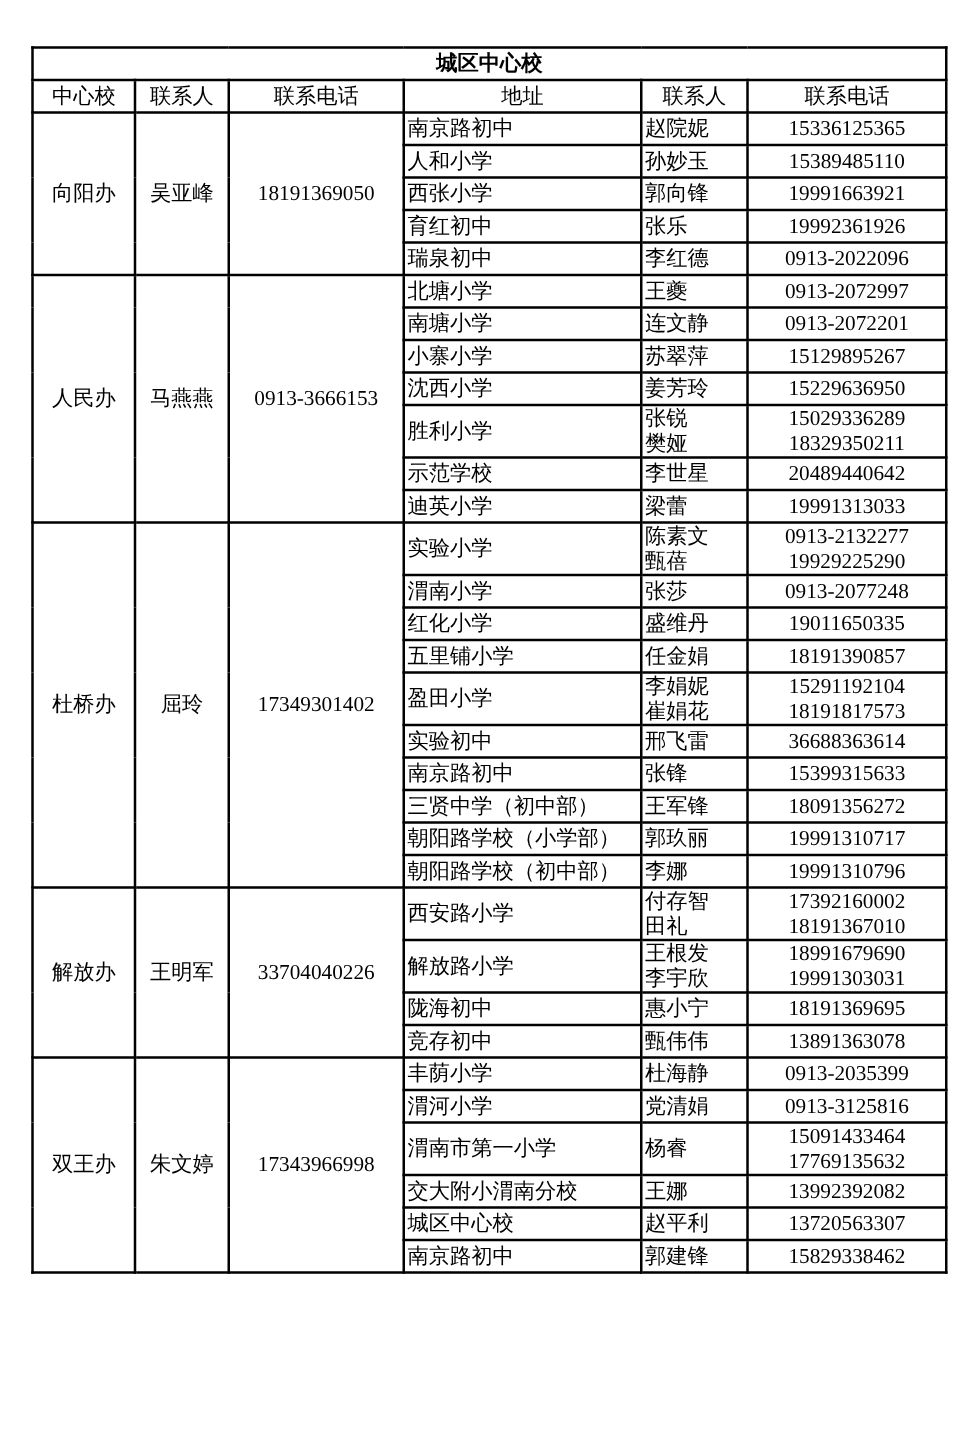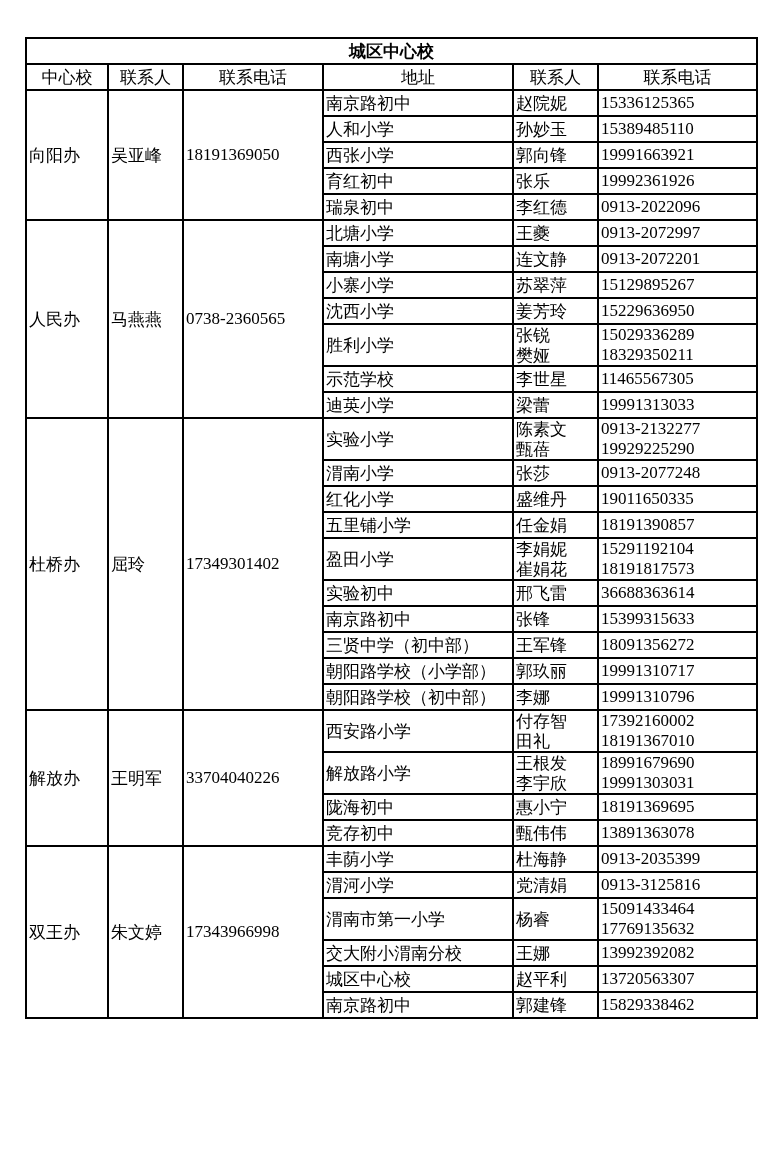--- a/index.html
+++ b/index.html
@@ -14,23 +14,23 @@
     border: 2px solid #000;
     padding: 0 2px;
     font-size: 17px;
     line-height: 20px;
     white-space: nowrap;
     overflow: hidden;
     vertical-align: middle;
   }
   td.title { text-align: center; font-weight: bold; height: 24px; font-size: 18px; margin-left: 21px; }
   td.hdr { text-align: center; height: 24px; }
-  td.c { }
+  td.c { text-align: center; }
   td.l { text-align: left; padding-left: 1px; }
-  td.num { text-align: left; font-family: "Liberation Serif", "DejaVu Serif", serif; font-size: 17px; }
+  td.num { text-align: center; font-family: "Liberation Serif", "DejaVu Serif", serif; font-size: 17px; }
   tr.r1 td { height: 24px; }
   tr.r2 td { height: 40px; }
   .ln { display: block; line-height: 20px; }
 </style>
 </head>
 <body>
 
 <table class="sheet">
   <colgroup>
     <col style="width:82px">
@@ -96,21 +96,21 @@
         <td class="l">
           <span class="ln">李红德</span>
         </td>
         <td class="num">
           <span class="ln">0913-2022096</span>
         </td>
       </tr>
       <tr class="r1">
         <td class="c" rowspan="7">人民办</td>
         <td class="c" rowspan="7">马燕燕</td>
-        <td class="num" rowspan="7">0738-2360565</td>
+        <td class="num" rowspan="7">0913-3666153</td>
         <td class="l">北塘小学</td>
         <td class="l">
           <span class="ln">王夔</span>
         </td>
         <td class="num">
           <span class="ln">0913-2072997</span>
         </td>
       </tr>
       <tr class="r1">
         <td class="l">南塘小学</td>
@@ -149,21 +149,21 @@
           <span class="ln">15029336289</span>
           <span class="ln">18329350211</span>
         </td>
       </tr>
       <tr class="r1">
         <td class="l">示范学校</td>
         <td class="l">
           <span class="ln">李世星</span>
         </td>
         <td class="num">
-          <span class="ln">11465567305</span>
+          <span class="ln">20489440642</span>
         </td>
       </tr>
       <tr class="r1">
         <td class="l">迪英小学</td>
         <td class="l">
           <span class="ln">梁蕾</span>
         </td>
         <td class="num">
           <span class="ln">19991313033</span>
         </td>

